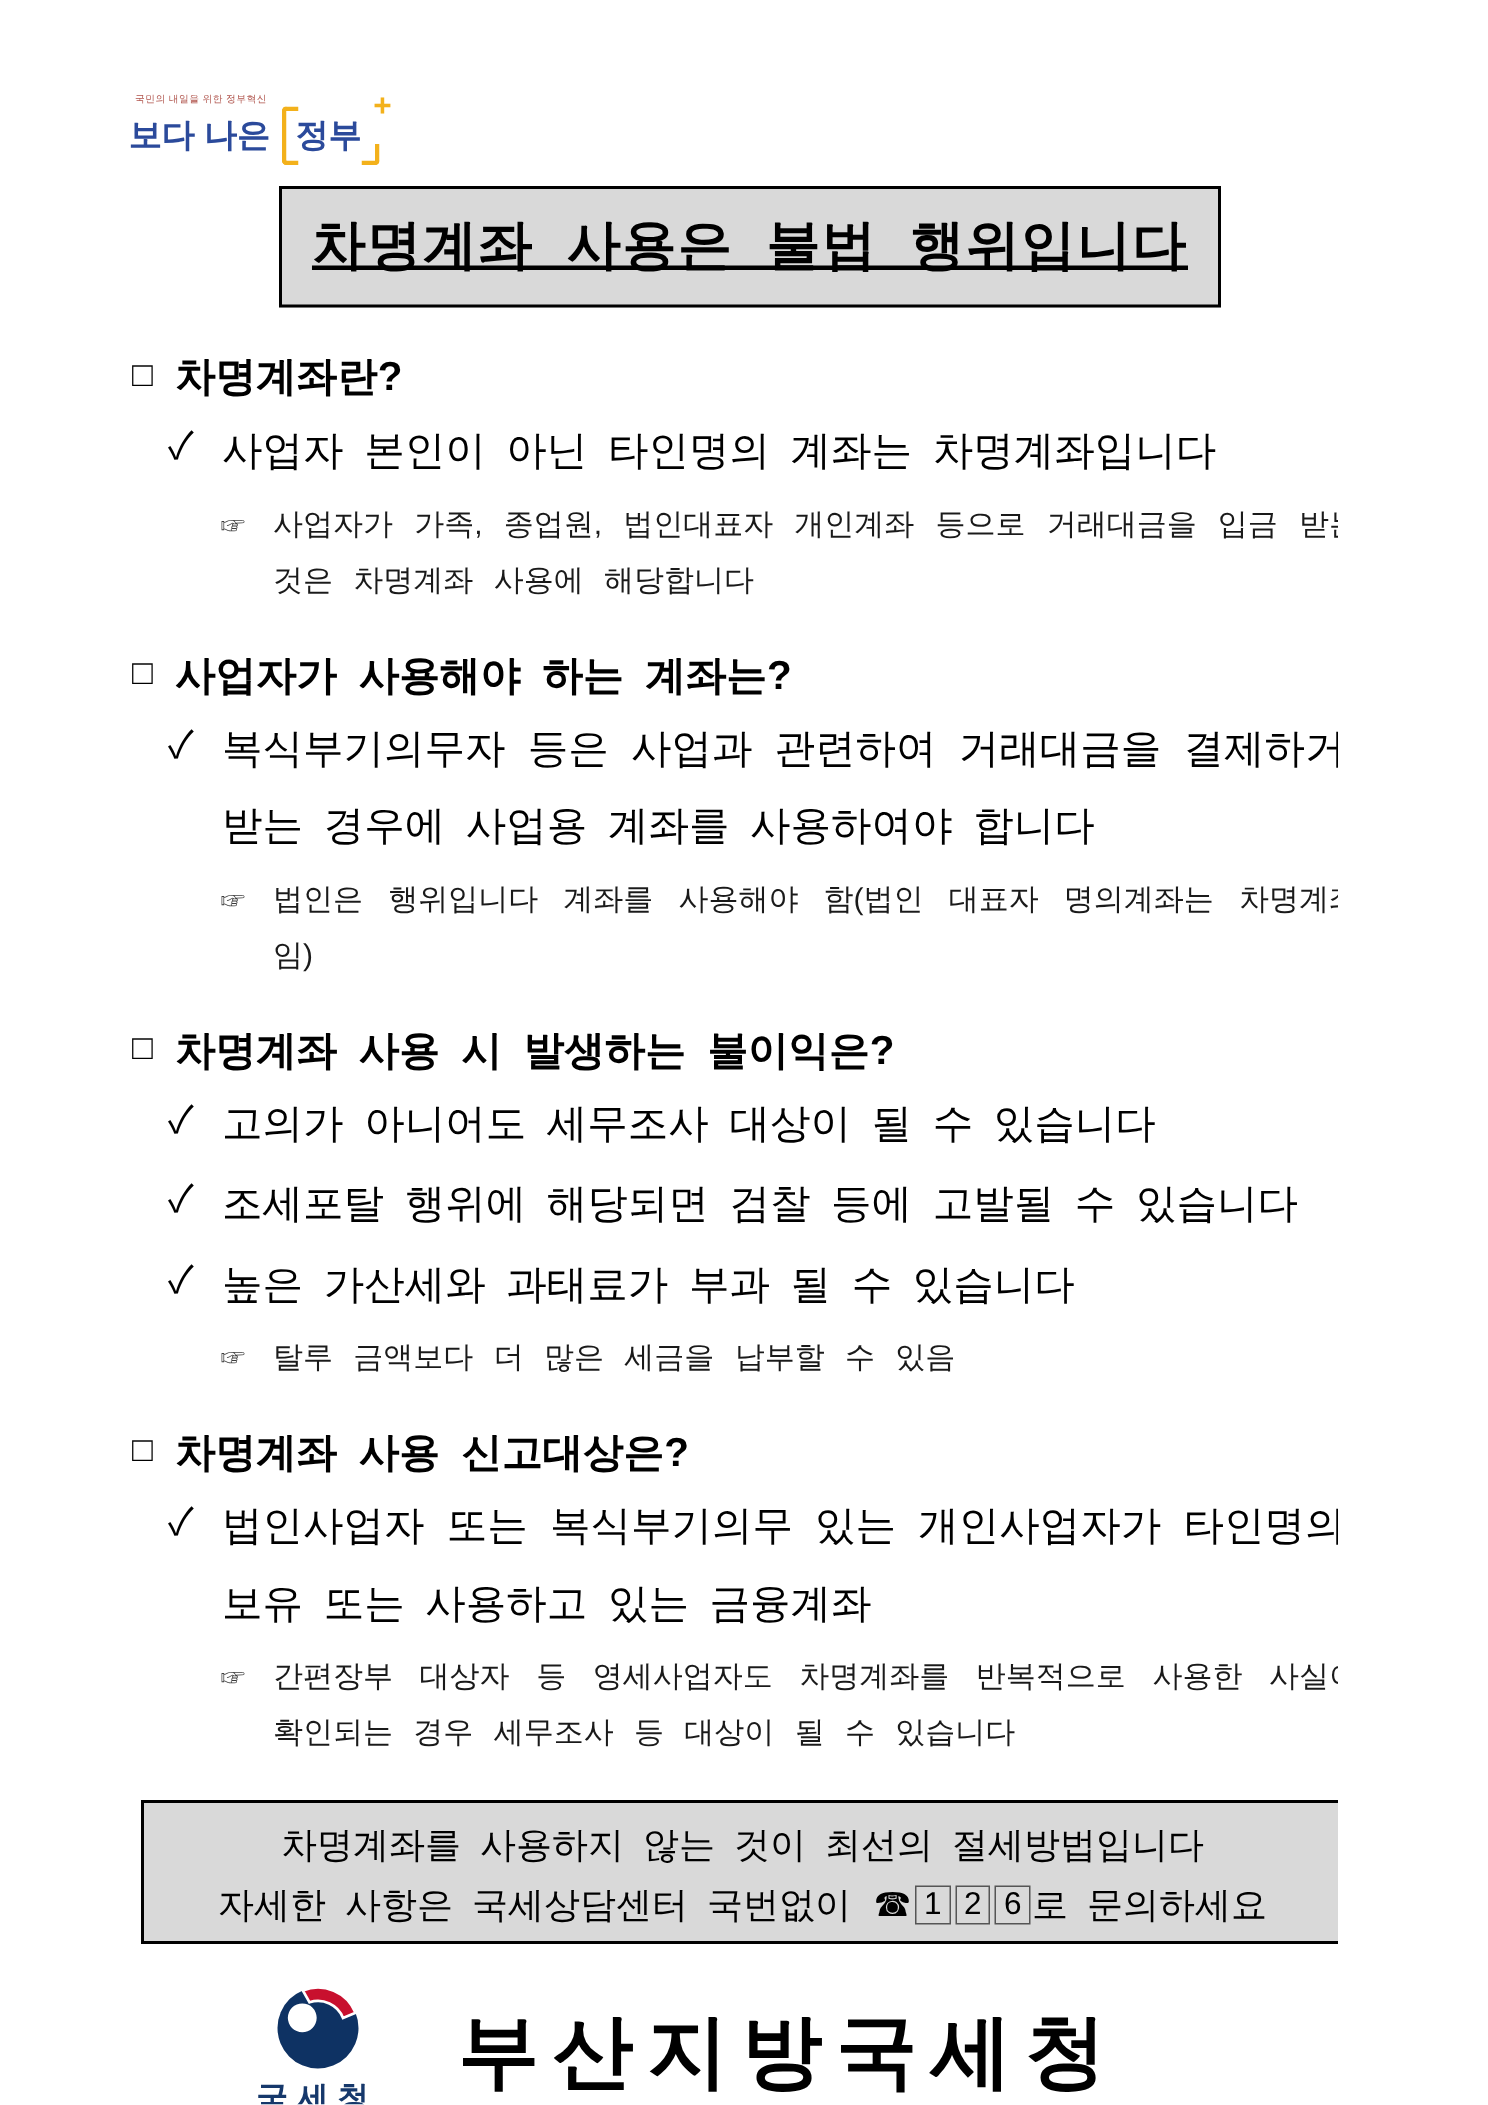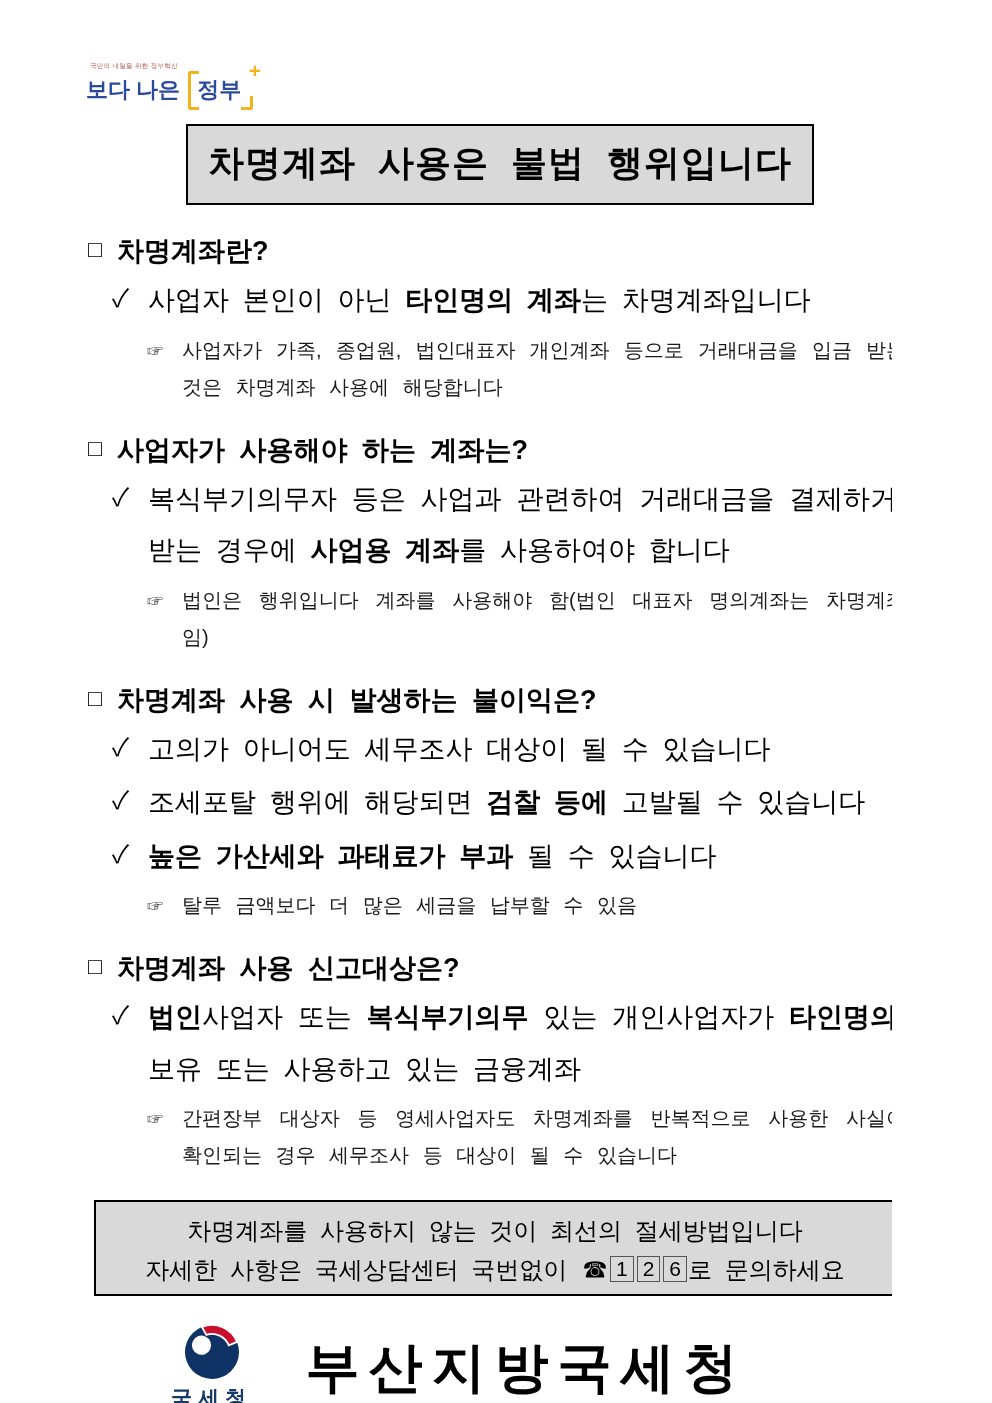--- a/index.html
+++ b/index.html
@@ -17,40 +17,40 @@
   .gov-bracket::before { content:""; position:absolute; left:0; top:-2px; bottom:-2px; width:8px;
     border:3px solid #f3b11b; border-right:none; border-radius:3px 0 0 3px; }
   .gov-bracket::after { content:""; position:absolute; right:-2px; bottom:-2px; width:9px; height:11px;
     border:3px solid #f3b11b; border-left:none; border-top:none; border-radius:0 0 3px 0; }
   .gov-plus { position:absolute; top:-14px; right:-10px; color:#f3b11b; font-weight:900; font-size:21px; }
 
   
   .title-box {
     margin:124px 0 0 186px; width:628px; border:2px solid #000; background:#d9d9d9;
     text-align:center; padding:13px 0 15px; font-size:36px; font-weight:700;
-    letter-spacing:1px; word-spacing:11px;
+    letter-spacing:1px; word-spacing:11px;text-decoration:underline;
   }
 
   
   .section { margin-top:28px; }
   .section:first-child { margin-top:30px; }
   .section-heading {
     margin-left:88px; font-size:27px; font-weight:700; display:flex; align-items:center;
     gap:15px; word-spacing:7px; line-height:1.2;
   }
   .heading-marker { font-size:23px; font-weight:400; position:relative; top:-1px; }
 
   .check-item {
     display:flex; margin:8px 0 0 112px; width:812px;
     font-family:"Liberation Serif", serif; font-size:27px; line-height:1.9;
   }
   .check-item + .check-item { margin-top:2px; }
   .check-mark { flex:none; width:36px; font-size:25px; }
   .check-text { flex:1; text-align:justify; text-align-last:left; word-spacing:7px; }
-  .check-text .bold { font-weight:700;margin-top:28px; }
+  .check-text .bold { font-weight:400;margin-top:28px; }
 
   .note-item {
     display:flex; margin:5px 0 0 146px; width:760px;
     font-size:20px; line-height:1.85; color:#1a1a1a;
   }
   .note-mark { flex:none; width:36px; font-size:19px; color:#3c3c3c; padding-top:2px; }
   .note-text { flex:1; text-align:justify; text-align-last:left; word-spacing:8px; }
   .note-text .bold { font-weight:400; }
 
   

